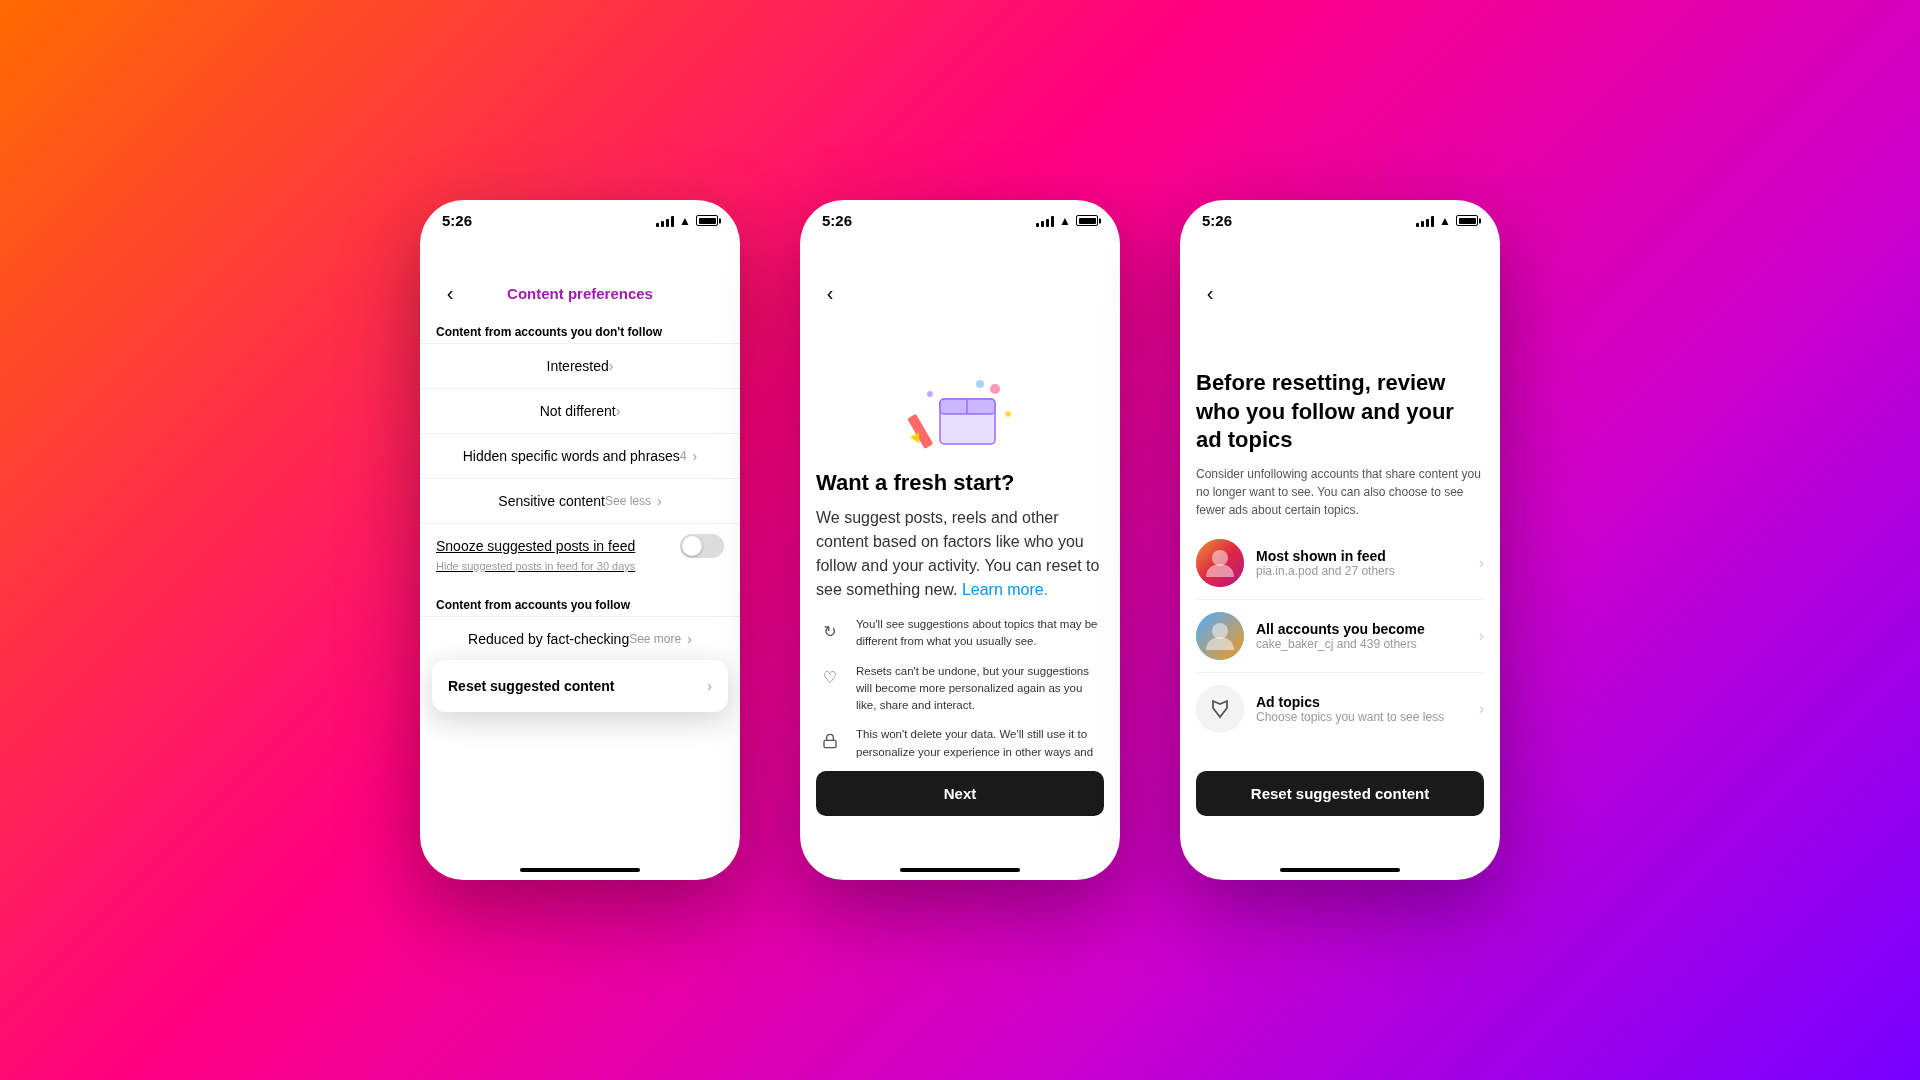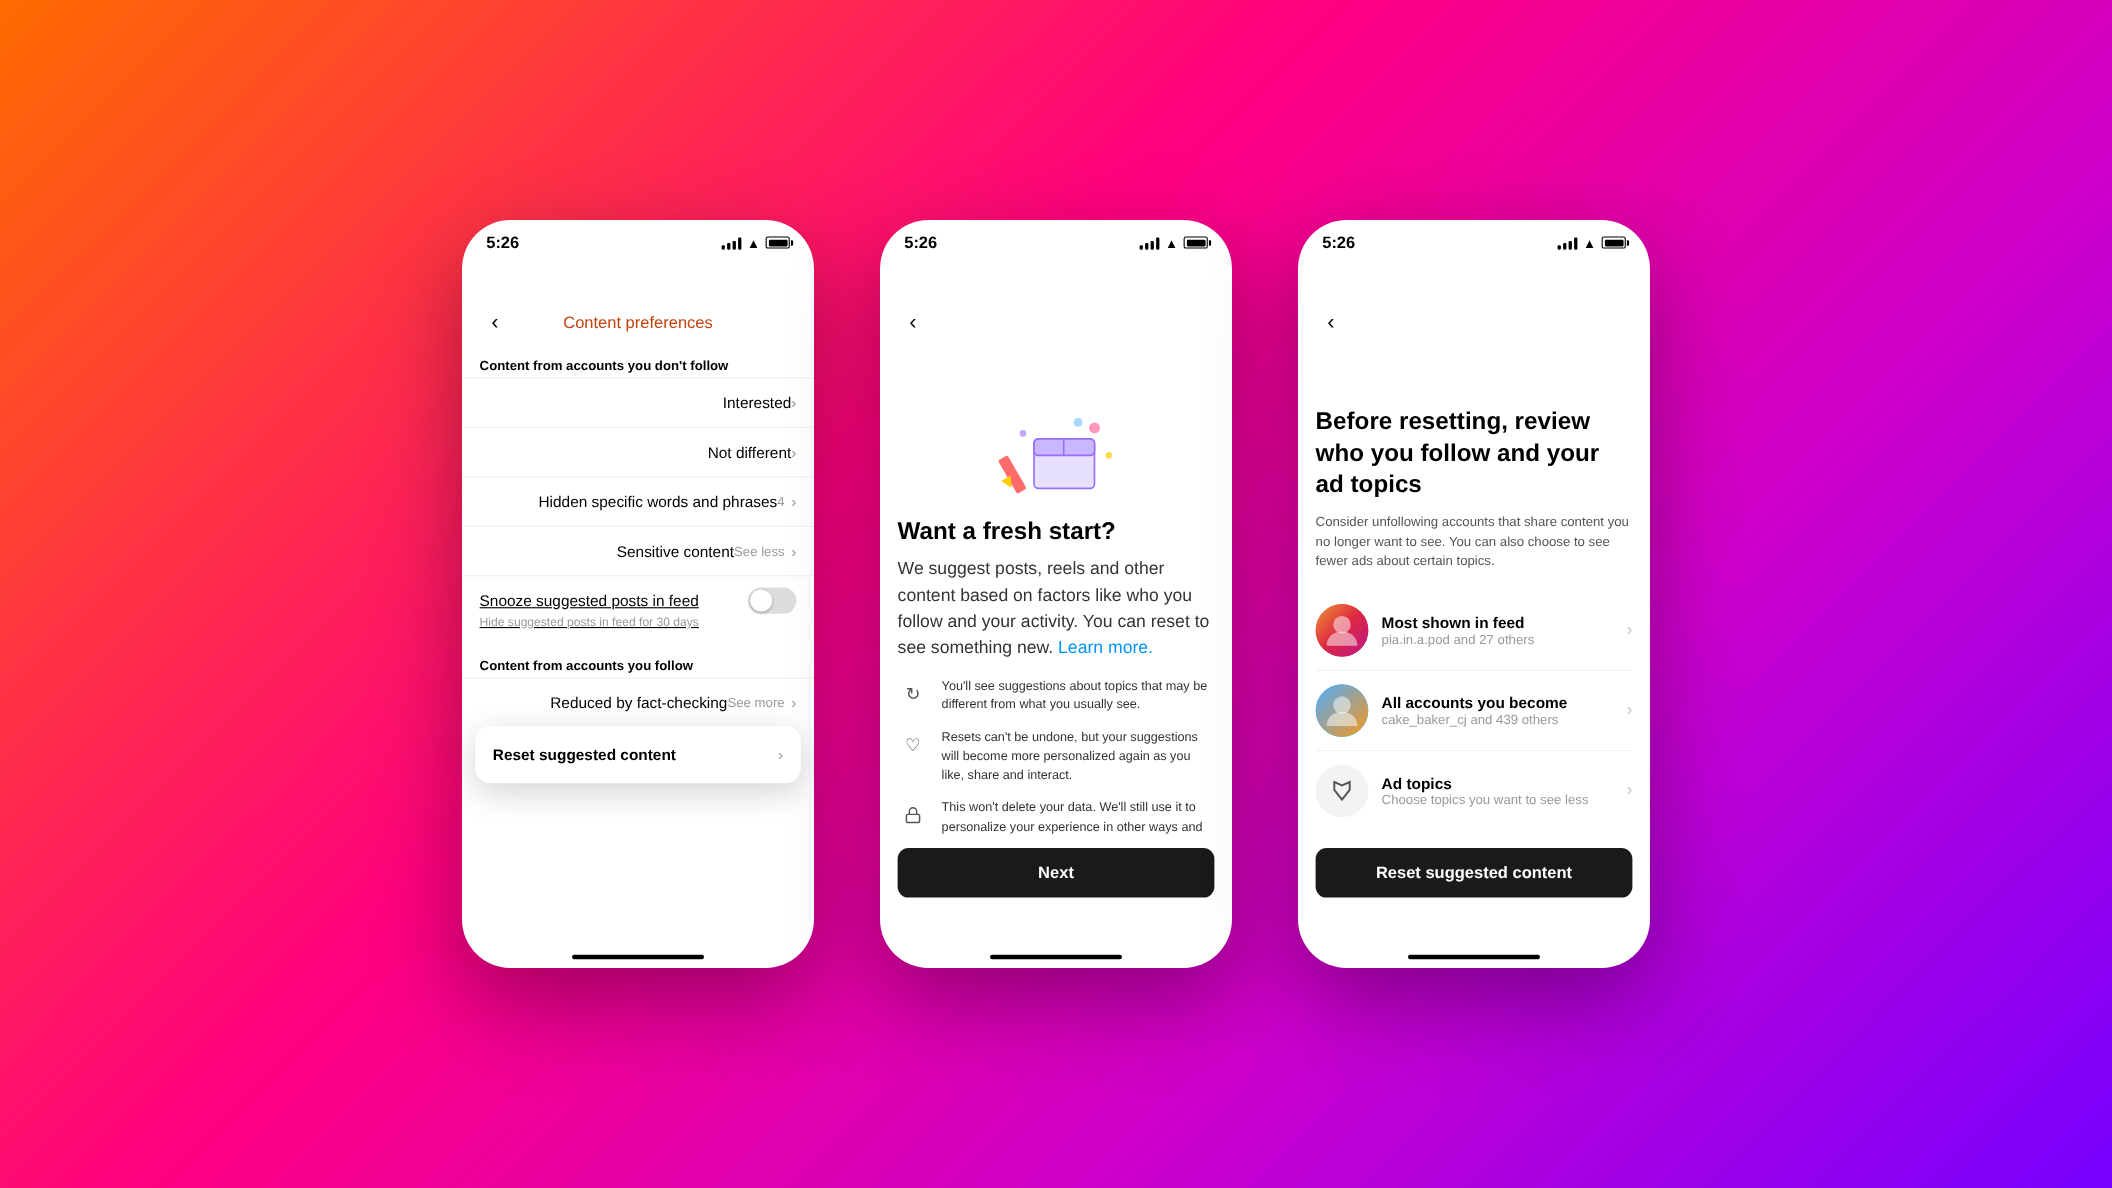--- a/index.html
+++ b/index.html
@@ -113,36 +113,36 @@
     .back-arrow {
       font-size: 20px;
       color: #000;
       line-height: 1;
     }
     .nav-title {
       position: absolute;
       left: 50%;
       transform: translateX(-50%);
       font-size: 15px;
-      font-weight: 400;
-      color: #c2410c;
+      font-weight: 700;
+      color: #a21caf;
       white-space: nowrap;
     }
 
     .section-header {
       padding: 8px 16px 4px;
       font-size: 12px;
       font-weight: 600;
       color: #000;
     }
 
     .menu-item {
       display: flex;
       align-items: center;
-      justify-content: flex-end;
+      justify-content: center;
       padding: 14px 16px;
       border-top: 1px solid #f0f0f0;
       cursor: pointer;
     }
     .menu-item-left {
       font-size: 14px;
       color: #000;
     }
     .menu-item-right {
       display: flex;
@@ -325,21 +325,21 @@
       font-size: 22px;
       font-weight: 700;
       color: #000;
       line-height: 1.3;
       margin-bottom: 10px;
     }
     .review-desc {
       font-size: 12px;
       color: #555;
       line-height: 1.5;
-      margin-bottom: 18px;
+      margin-bottom: 8px;
     }
 
     .account-list {
       flex: 1;
       display: flex;
       flex-direction: column;
       gap: 0;
     }
     .account-item {
       display: flex;

